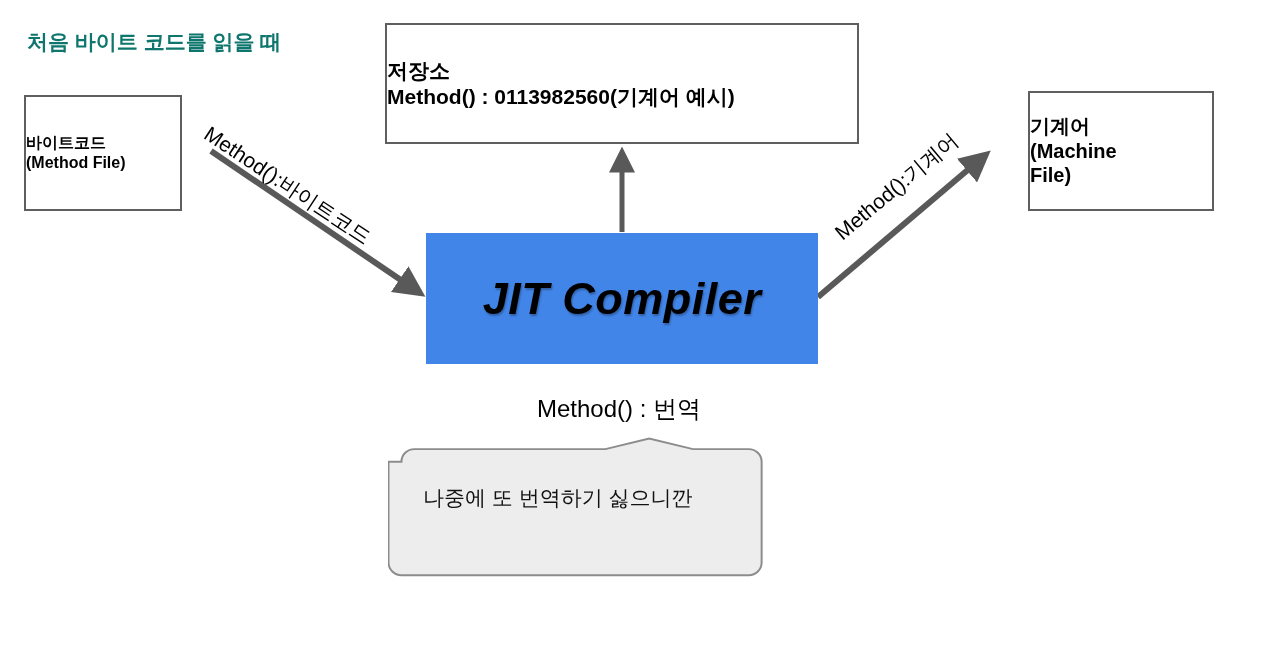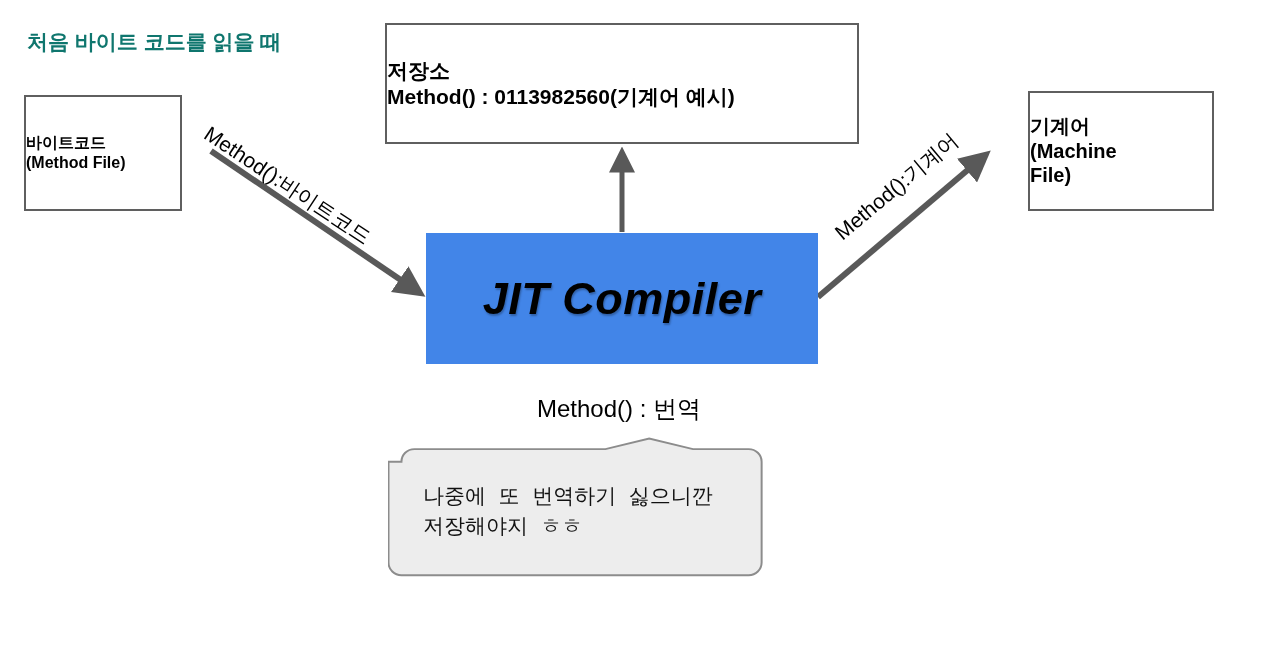--- a/index.html
+++ b/index.html
@@ -124,21 +124,21 @@
   #bubble .bubble-text {
     position: absolute;
     left: 35px;
     top: 48px;
     font-size: 21px;
     line-height: 1.45;
     color: #111;
     text-align: left;
     white-space: nowrap;
   }
-  #bubble .bubble-text .line { display: block; font-family: Liberation Mono, monospace; }
+  #bubble .bubble-text .line { display: block; }
 </style>
 </head>
 <body>
 
 <div id="canvas">
 
   <div class="abs heading">처음 바이트 코드를 읽을 때</div>
 
   <svg id="arrow-layer" viewBox="0 0 1280 649" width="1280" height="649" xmlns="http://www.w3.org/2000/svg">
     <defs>
@@ -190,17 +190,16 @@
                L362,13
                A13,13 0 0 1 375,26
                L375,130
                A13,13 0 0 1 362,143
                L13,143
                A13,13 0 0 1 0,130
                L0,26 Z" transform="translate(0.5,1.5) scale(0.995,0.97)" fill="#ededed" stroke="#8c8c8c" stroke-width="2"></path>
     </svg>
     <div class="bubble-text">
       <span class="line">나중에 또 번역하기 싫으니깐</span>
-      <span class="line">저장해야지 ㅎㅎ</span>
     </div>
   </div>
 
 </div>
 
 </body></html>

